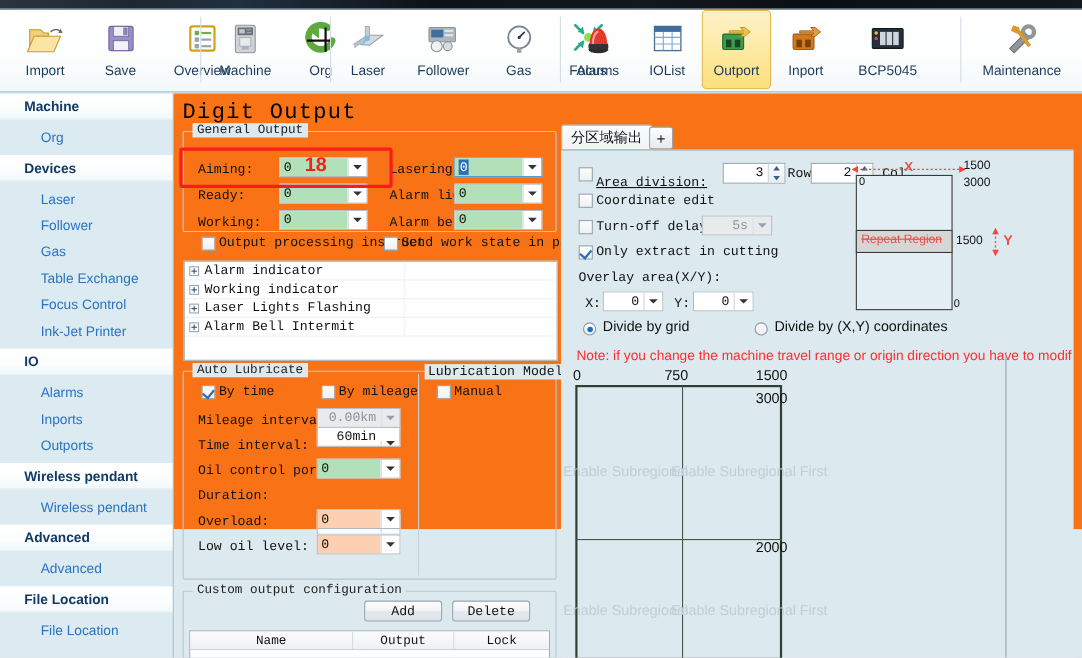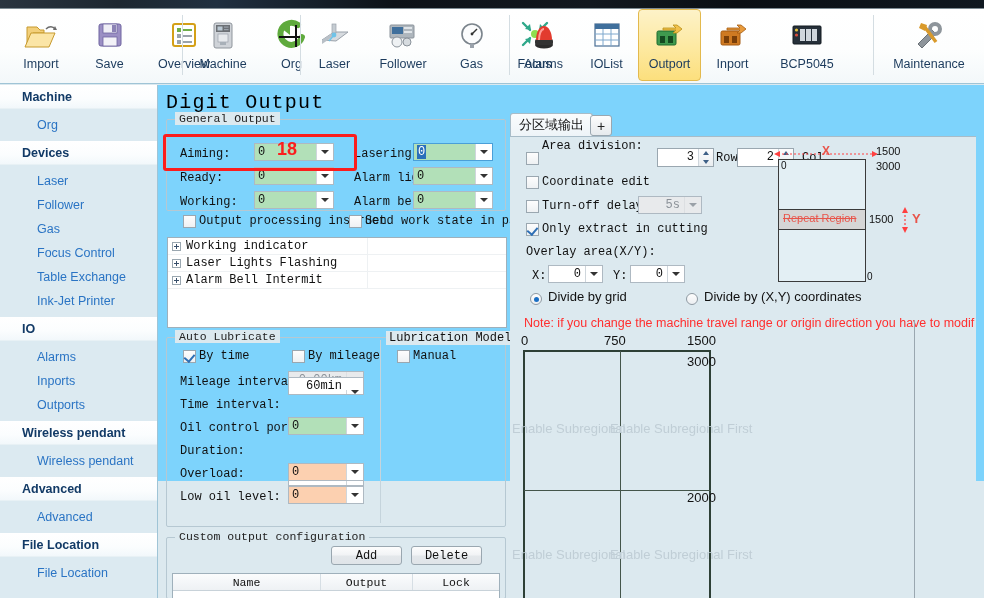--- a/index.html
+++ b/index.html
@@ -67,21 +67,21 @@
   }
   .side-item {
     height:24px; line-height:24px; padding-left:37px;
     color:#2a74c4; font-size:12.5px; cursor:default;
   }
   .side-spacer { height:4px; }
 
   
   .content {
     position:absolute; left:158px; top:76px; width:826px; height:396px;
-    background:#7dd3fc;
+    background:#f97316;
   }
   .page-title {
     position:absolute; left:8px; top:6px;
     font-family:"Liberation Mono", monospace;
     font-size:20px; color:#000; letter-spacing:1.2px;
   }
 
   
   .gbox {
     position:absolute; border:1px solid #b6c8d2; border-radius:2px;
@@ -453,22 +453,22 @@
     <div class="side-hdr">Machine</div>
     <div class="side-spacer"></div>
     <div class="side-item">Org</div>
     <div class="side-spacer"></div>
 
     <div class="side-hdr">Devices</div>
     <div class="side-spacer"></div>
     <div class="side-item">Laser</div>
     <div class="side-item">Follower</div>
     <div class="side-item">Gas</div>
+    <div class="side-item">Table Exchange</div>
     <div class="side-item">Focus Control</div>
-    <div class="side-item">Table Exchange</div>
     <div class="side-item">Ink-Jet Printer</div>
     <div class="side-spacer"></div>
 
     <div class="side-hdr">IO</div>
     <div class="side-spacer"></div>
     <div class="side-item">Alarms</div>
     <div class="side-item">Inports</div>
     <div class="side-item">Outports</div>
     <div class="side-spacer"></div>
 
@@ -542,20 +542,27 @@
           <i class="tri"></i>
         </span>
     </div>
 
     <div class="cb" style="left:25px; top:130px;"></div>
     <span class="cb-lbl" style="left:41px; top:129px;">Output processing instruct</span>
     <div class="cb" style="left:191px; top:130px;"></div>
     <span class="cb-lbl" style="left:207px; top:129px;">Send work state in paus</span>
 
     <div class="treelist" style="left:9px; top:152px; width:340px; height:91px;">
+      <div class="tl-row">
+        <div class="tl-c1">
+          <span class="plusbox"></span>
+          <span class="tl-txt">Alarm indicator</span>
+        </div>
+        <div class="tl-c2"></div>
+      </div>
       <div class="tl-row">
         <div class="tl-c1">
           <span class="plusbox"></span>
           <span class="tl-txt">Working indicator</span>
         </div>
         <div class="tl-c2"></div>
       </div>
       <div class="tl-row">
         <div class="tl-c1">
           <span class="plusbox"></span>
@@ -587,21 +594,21 @@
 
     <span class="lbl-m" style="left:22px; top:290px;">Mileage interval:</span>
     <div class="combo grey" style="left:130px; top:286px; width:76px;">
       <span class="val">0.00km</span>
       <span class="arrow">
           <i class="tri"></i>
         </span>
     </div>
 
     <span class="lbl-m" style="left:22px; top:313px;">Time interval:</span>
-    <div class="combo plain" style="left:130px; top:292px; width:76px;align-items:flex-end;">
+    <div class="combo plain" style="left:130px; top:303px; width:76px;align-items:flex-end;">
       <span class="val">60min</span>
       <span class="arrow">
           <i class="tri"></i>
         </span>
     </div>
 
     <span class="lbl-m" style="left:22px; top:336px;">Oil control port:</span>
     <div class="combo green" style="left:130px; top:332px; width:76px;">
       <span class="val">0</span>
       <span class="arrow">
@@ -648,21 +655,21 @@
     </div>
 
     <div class="rpanel">
       <div class="tabstrip">
         <div class="tab">分区域输出</div>
         <div class="tab-plus">+</div>
       </div>
       <div class="tabbody">
 
         <div class="cb" style="left:16px; top:15px;"></div>
-        <span class="lbl-m" style="left:32px; top:2px;">Area division:</span>
+        <span class="lbl-m" style="left:32px; top:22px;text-decoration:underline;">Area division:</span>
         <div class="spin" style="left:147px; top:11px; width:57px;">
           <span class="sv">3</span>
           <span class="sb">
               <i class="up"></i>
               <i class="dn"></i>
             </span>
         </div>
         <span class="lbl-m" style="left:206px; top:14px;">Row</span>
         <div class="spin" style="left:227px; top:11px; width:57px;">
           <span class="sv">2</span>

